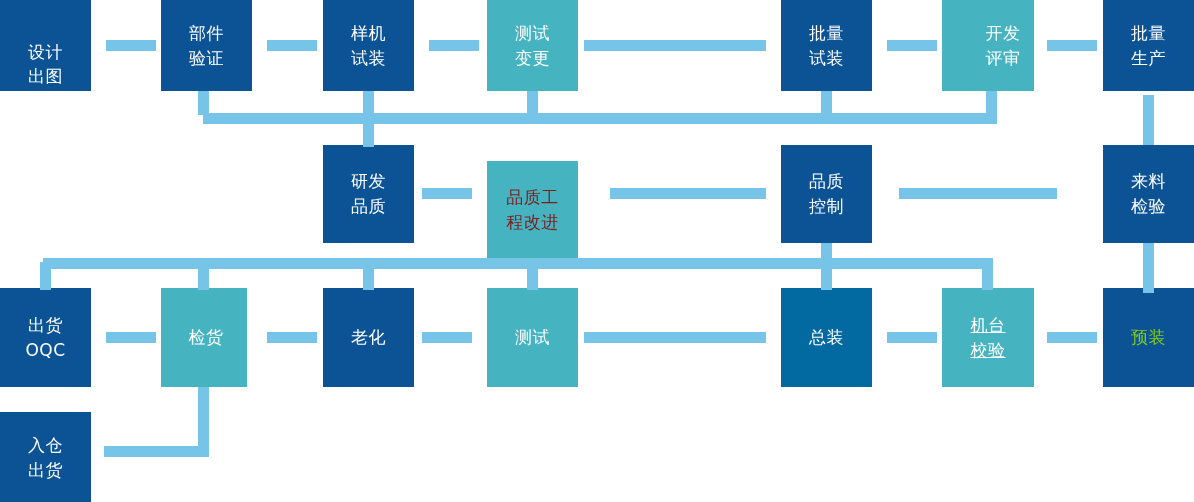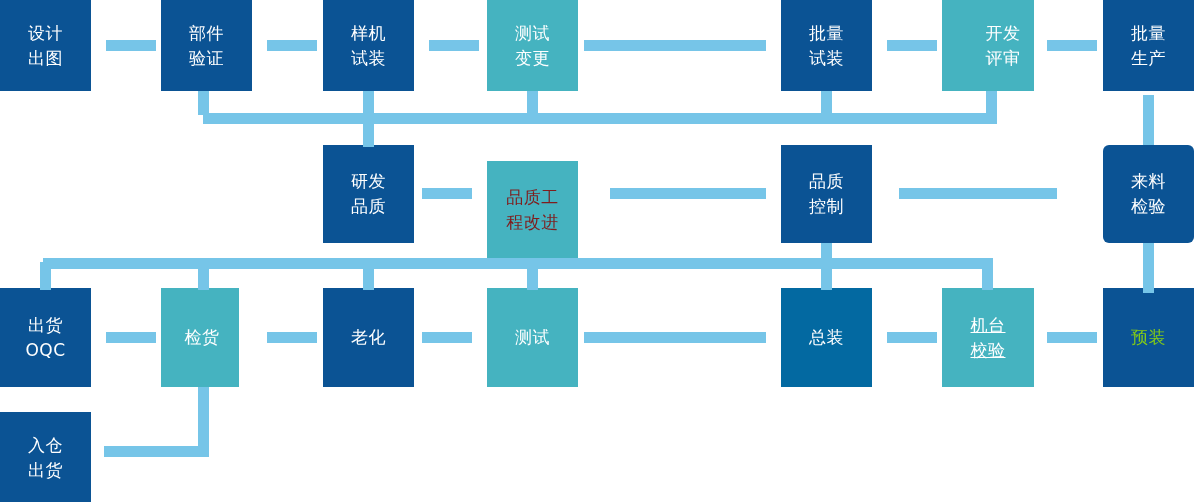--- a/index.html
+++ b/index.html
@@ -40,21 +40,21 @@
   .conn {
     position: absolute;
     background: #76c5e8;
   }
 </style>
 </head>
 <body>
 
 <div id="canvas">
   <div id="nodes-layer">
-      <div class="node blue" style="left: 0px; top: 0px; width: 91px; height: 91px; background: rgb(11, 83, 148); color: rgb(255, 255, 255);">
+      <div class="node blue" style="left: 0px; top: 0px; width: 91px; height: 91px; background: rgb(11, 83, 148); color: rgb(255, 255, 255); align-items: flex-end;">
         <span class="lbl">设计
 出图</span>
       </div>
       <div class="node blue" style="left: 161px; top: 0px; width: 91px; height: 91px; background: rgb(11, 83, 148); color: rgb(255, 255, 255);">
         <span class="lbl">部件
 验证</span>
       </div>
       <div class="node blue" style="left: 323px; top: 0px; width: 91px; height: 91px; background: rgb(11, 83, 148); color: rgb(255, 255, 255);">
         <span class="lbl">样机
 试装</span>
@@ -80,29 +80,29 @@
 品质</span>
       </div>
       <div class="node teal" style="left: 487px; top: 161px; width: 91px; height: 98px; background: rgb(69, 179, 192); color: #7f1d1d;">
         <span class="lbl">品质工
 程改进</span>
       </div>
       <div class="node blue" style="left: 781px; top: 145px; width: 91px; height: 98px; background: rgb(11, 83, 148); color: rgb(255, 255, 255);">
         <span class="lbl">品质
 控制</span>
       </div>
-      <div class="node blue" style="left: 1103px; top: 145px; width: 91px; height: 98px; background: rgb(11, 83, 148); color: rgb(255, 255, 255); border-radius: 6px;">
+      <div class="node blue" style="left: 1103px; top: 145px; width: 91px; height: 98px; background: rgb(11, 83, 148); color: rgb(255, 255, 255);">
         <span class="lbl">来料
 检验</span>
       </div>
       <div class="node blue" style="left: 0px; top: 288px; width: 91px; height: 99px; background: rgb(11, 83, 148); color: rgb(255, 255, 255);">
         <span class="lbl">出货
 OQC</span>
       </div>
-      <div class="node teal" style="left: 161px; top: 288px; width: 78px; height: 99px; background: rgb(69, 179, 192); color: rgb(255, 255, 255); padding-left: 6px;">
+      <div class="node teal" style="left: 161px; top: 288px; width: 86px; height: 99px; background: rgb(69, 179, 192); color: rgb(255, 255, 255); padding-left: 6px;">
         <span class="lbl">检货</span>
       </div>
       <div class="node blue" style="left: 323px; top: 288px; width: 91px; height: 99px; background: rgb(11, 83, 148); color: rgb(255, 255, 255);">
         <span class="lbl">老化</span>
       </div>
       <div class="node teal" style="left: 487px; top: 288px; width: 91px; height: 99px; background: rgb(69, 179, 192); color: rgb(255, 255, 255);">
         <span class="lbl">测试</span>
       </div>
       <div class="node blue" style="left: 781px; top: 288px; width: 91px; height: 99px; background: #0369a1; color: rgb(255, 255, 255);">
         <span class="lbl">总装</span>

